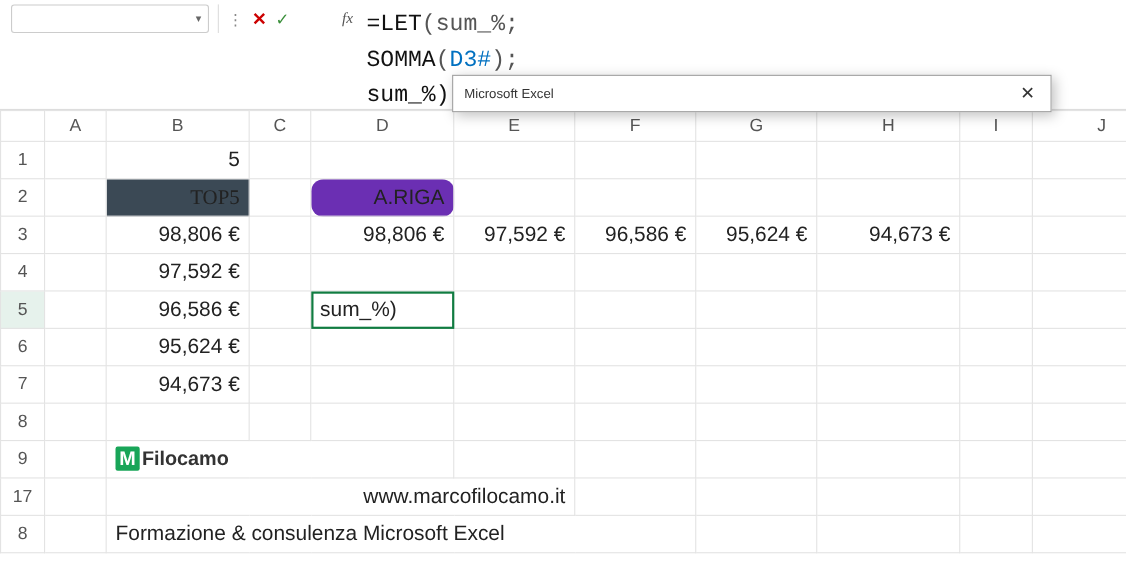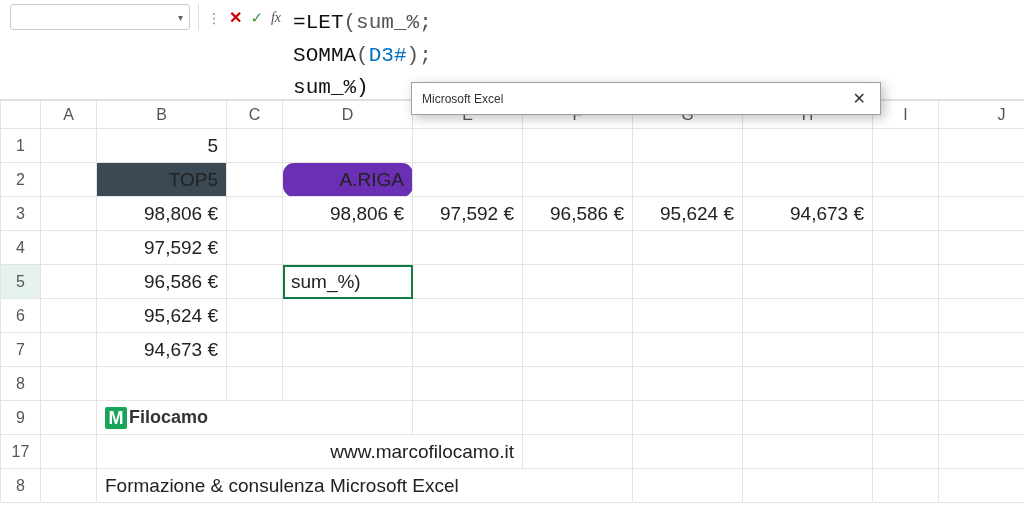--- a/index.html
+++ b/index.html
@@ -3,49 +3,49 @@
 <meta charset="utf-8">
 <style>
 * { box-sizing: border-box; margin: 0; padding: 0; }
 body { font-family: 'Segoe UI', Arial, sans-serif; font-size: 14px; background: #fff; overflow: hidden; width: 1024px; height: 512px; position: relative; }
 
 .formula-bar { display: flex; align-items: flex-start; height: 100px; border-bottom: 1px solid #ddd; padding: 4px 10px; gap: 6px; }
 .name-box { width: 180px; height: 26px; border: 1px solid #ccc; border-radius: 3px; display: flex; align-items: center; justify-content: flex-end; padding: 0 6px; background: #fff; }
 .name-box .dd { margin-left: auto; color: #666; font-size: 10px; }
 .fb-divider { width: 1px; background: #ddd; height: 26px; margin: 0 2px; }
 .fb-icons { display: flex; align-items: center; gap: 8px; padding-top: 4px; color: #888; }
-.fb-icons .fx { font-style: italic; font-family: Georgia, serif; color: #555; }
+.fb-icons .fx { font-style: italic; font-family: Georgia, serif; color: #555; margin-left: 40px; }
 .fb-icons .cancel { color: #c00; font-weight: bold; font-size: 16px; }
 .fb-icons .accept { color: #3a8f3a; font-size: 15px; }
 .formula-text { font-family: Consolas, 'Courier New', monospace; font-size: 21px; line-height: 1.55; padding: 3px 6px; white-space: pre-wrap; color: #111; }
 .formula-text .paren { color: #555; }
 .formula-text .ref { color: #0070c0; }
 
 .grid-wrap { position: relative; }
 table.sheet { border-collapse: collapse; table-layout: fixed; width: 100%; }
 table.sheet th, table.sheet td { border: 1px solid #e3e3e3; height: 34px; padding: 0 8px; font-size: 19px; font-weight: 400; color: #222; vertical-align: middle; }
 table.sheet th { background: #fff; color: #555; font-weight: 400; text-align: center; height: 28px; font-size: 16px; }
 table.sheet th.rowh { width: 40px; text-align: center; }
 table.sheet td { background: #fff; text-align: right; }
 .col-A{width:56px;} .col-B{width:130px;} .col-C{width:56px;} .col-D{width:130px;} .col-E{width:110px;} .col-F{width:110px;} .col-G{width:110px;} .col-H{width:130px;} .col-I{width:66px;} .col-J{width:126px;}
 
-.hdr-dark { background: #3b4955 !important; color: #fff; font-weight: 700; text-align: right; }
+.hdr-dark { background: #3b4955 !important; color: #fff; font-weight: 700; text-align: right; font-family: Liberation Serif, serif; }
 .hdr-purple { background: #6b2fb3 !important; color: #fff; font-weight: 700; text-align: right; border-radius: 11px; }
 
 .active-cell { outline: 2px solid #107c41; outline-offset: -2px; text-align: left !important; }
 .row-sel th.rowh { background: #e6f2ec; }
 
 .logo { display: inline-flex; align-items: center; gap: 2px; font-weight: 600; color: #333; font-size: 18px; }
 .logo .sq { display: inline-block; width: 22px; height: 22px; background: #18a558; color: #fff; text-align: center; line-height: 22px; font-weight: 700; border-radius: 2px; }
 .link { color: #107c41; font-weight: 700; text-align: right; font-size: 16px; }
 .caption { color: #107c41; text-align: left !important; font-size: 15px; }
 .noborder-row td { border-left: none; border-right: none; border-bottom: none; }
 .noborder-row td:first-child { border-left: 1px solid #e3e3e3; }
 
-.dialog { position: absolute; top: 82px; left: 411px; width: 470px; background: #fff; border: 1px solid #a0a0a0; box-shadow: 3px 3px 12px rgba(0,0,0,0.25); font-size: 12px; }
+.dialog { position: absolute; top: 68px; left: 411px; width: 545px; background: #fff; border: 1px solid #a0a0a0; box-shadow: 3px 3px 12px rgba(0,0,0,0.25); font-size: 12px; }
 .dialog .titlebar { display: flex; align-items: center; justify-content: space-between; padding: 6px 10px; font-size: 12px; color: #333; }
 .dialog .titlebar .close { font-size: 16px; color: #333; cursor: pointer; padding: 0 4px; }
 .dialog .body { display: flex; align-items: center; gap: 18px; padding: 12px 18px 16px; }
 .dialog .warn { width: 0; height: 0; position: relative; }
 .dialog .warn svg { width: 30px; height: 30px; display: block; }
 .dialog .msg { font-size: 12px; color: #222; }
 .dialog .btns { text-align: center; padding: 6px 0 14px; }
 .dialog .btns button { padding: 2px 26px; font-size: 12px; border: 1px solid #0078d4; background: #fff; outline: 1px dotted #555; outline-offset: -3px; cursor: pointer; }
 </style>
 </head>

